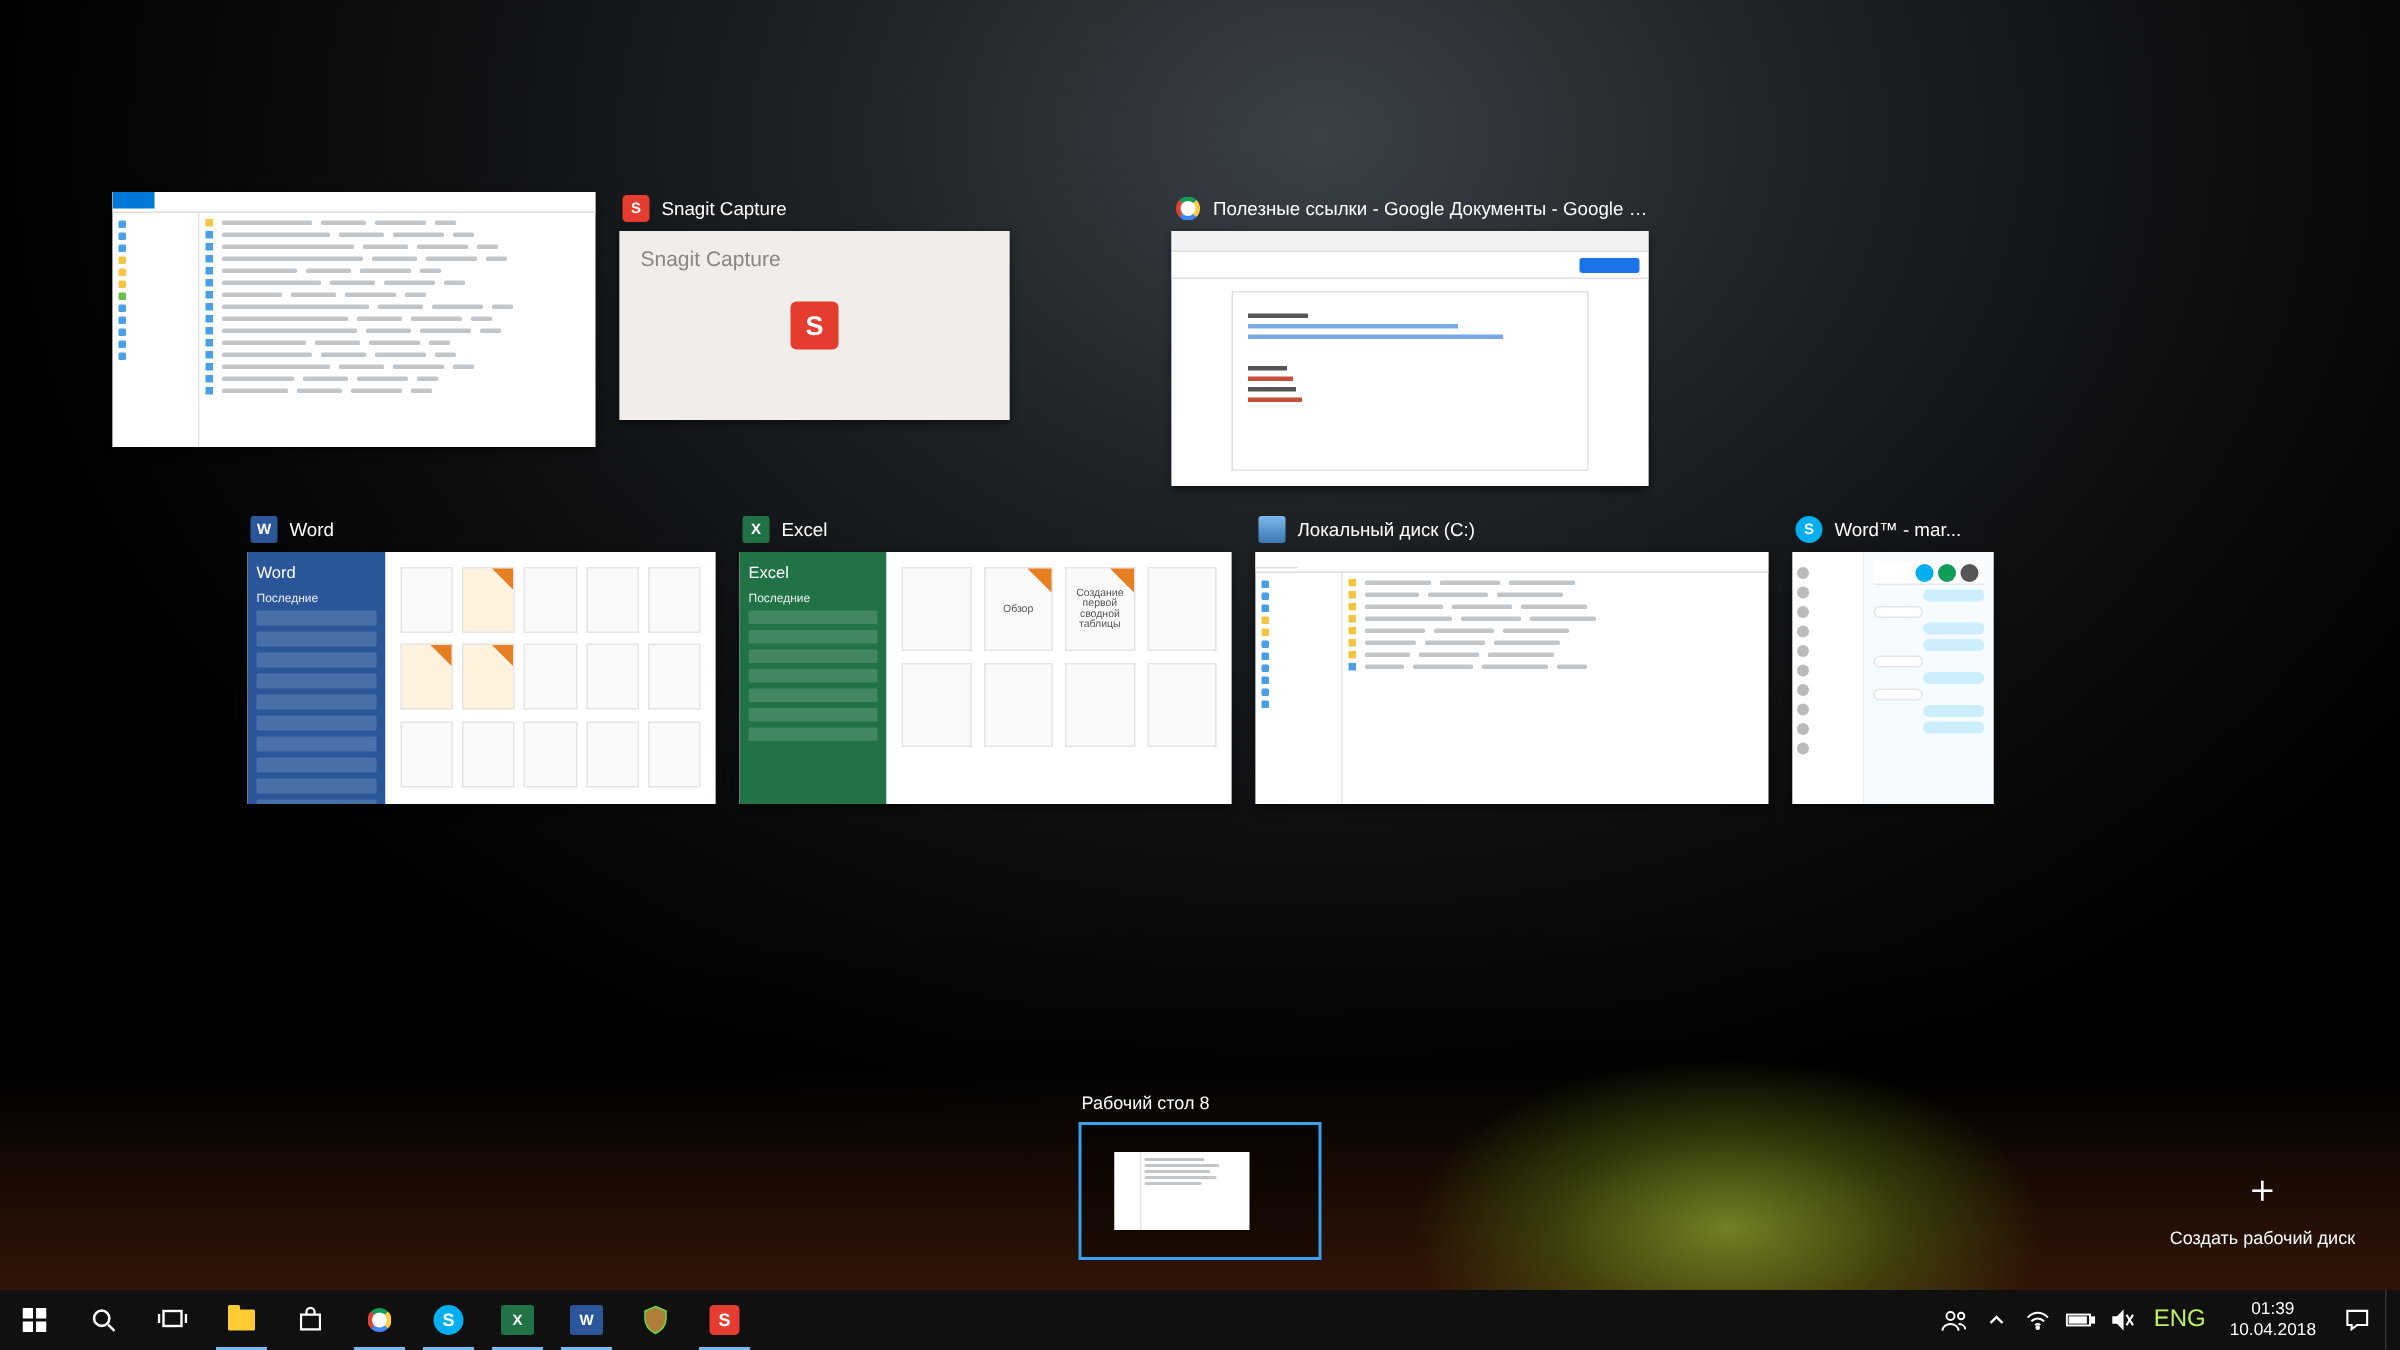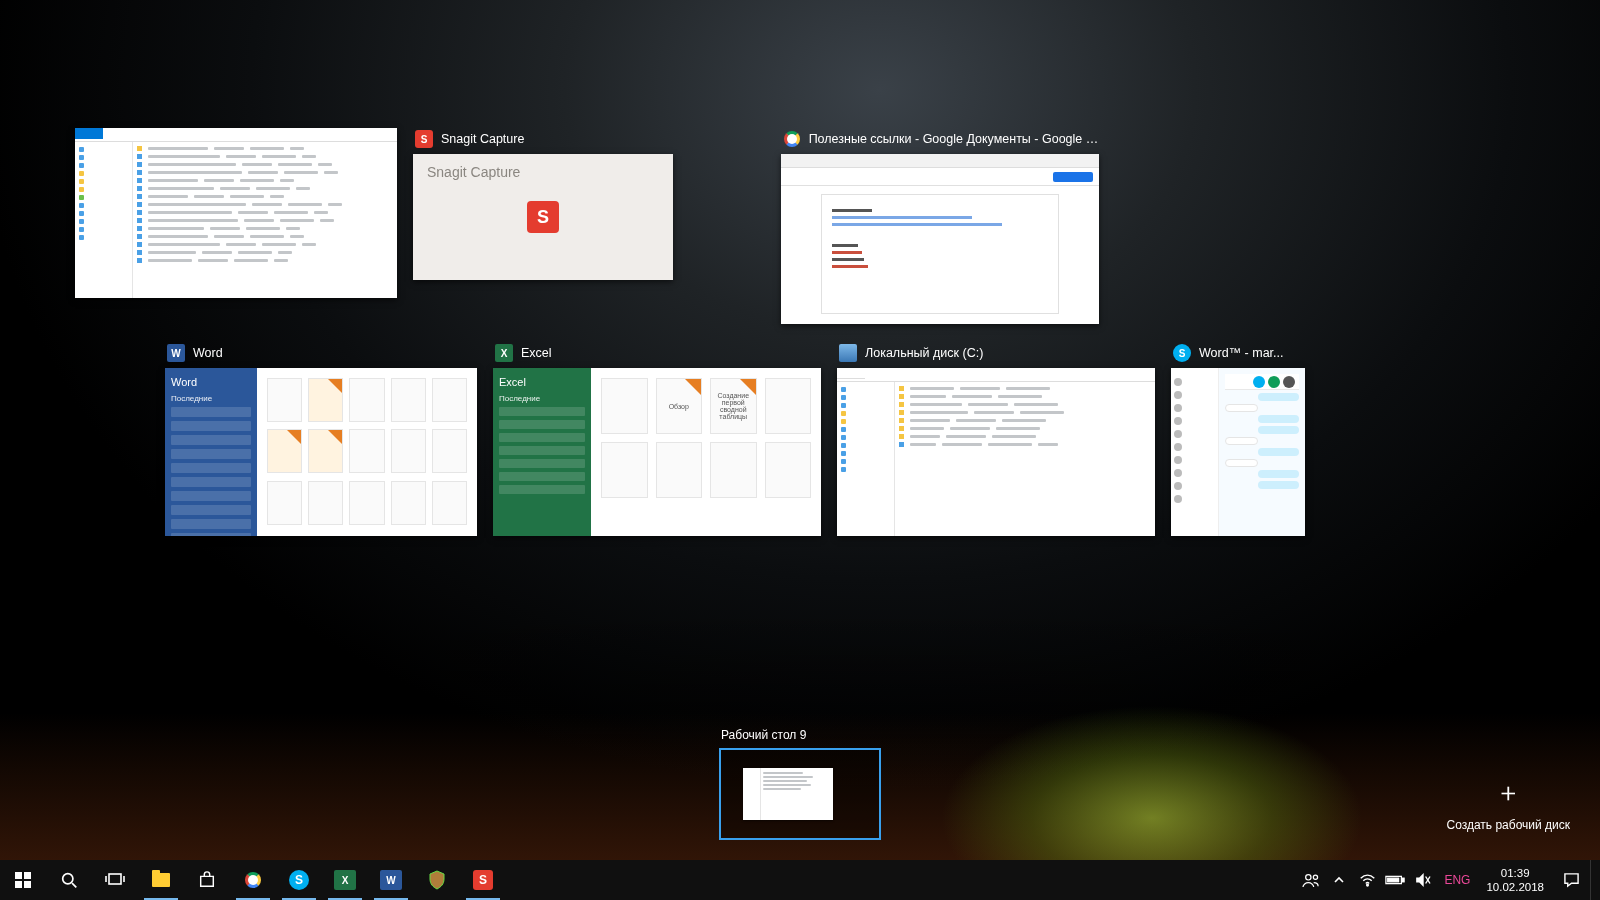--- a/index.html
+++ b/index.html
@@ -112,21 +112,21 @@
 
   
   .taskbar { position:absolute; left:0; right:0; bottom:0; height:40px; background:#101010; display:flex; align-items:center; }
   .tb-left { display:flex; align-items:center; height:100%; }
   .tb-btn { width:46px; height:100%; display:flex; align-items:center; justify-content:center; color:#fff; position:relative; }
   .tb-btn.running::after { content:""; position:absolute; bottom:0; left:6px; right:6px; height:2px; background:#76b9ed; }
   .tb-spacer { flex:1; }
   .tb-right { display:flex; align-items:center; height:100%; gap:2px; padding-right:4px; }
   .tray { width:26px; height:100%; display:flex; align-items:center; justify-content:center; color:#fff; font-size:13px; }
   .clock { color:#fff; font-size:11.5px; text-align:center; line-height:1.25; padding:0 8px; }
-  .lang { color:#ec4899; font-size:12px; padding:0 6px; }
+  .lang { color:#bef264; font-size:16px; padding:0 6px; }
 
   
   svg { display:block; }
 </style>
 </head>
 <body>
 
 <div class="landscape"></div>
 
 <div class="task-area">
@@ -417,21 +417,21 @@
             <div class="tile"></div>
             <div class="tile"></div>
               <div class="tile"></div>
               <div class="tile"></div>
               <div class="tile"></div>
           </div>
         </div>
       </div>
     </div>
 
-    <div class="win" style="width:318px">
+    <div class="win" style="width:342px">
       <div class="win-head">
         <span class="icon">
             <span class="chip chip-disk"></span>
           </span>
         <span class="title">Локальный диск (C:)</span>
       </div>
       <div class="thumb" style="height:168px">
         <div class="thumb-inner explorer">
           <div class="exp-top"></div>
             <div class="exp-ribbon" style="background:#fff;border-bottom:1px solid #ddd"></div>
@@ -583,21 +583,21 @@
               <div class="msg"></div>
           </div>
         </div>
       </div>
     </div>
   </div>
 </div>
 
 <div class="vd-strip">
   <div class="vd active">
-    <div class="label">Рабочий стол 9</div>
+    <div class="label">Рабочий стол 8</div>
     <div class="body">
       <div class="mini" style="left:22px; top:18px; width:90px; height:52px;">
         <div style="position:absolute;inset:0;" class="explorer">
           <div class="exp-side" style="width:18px;padding:2px"></div>
           <div class="exp-main" style="padding:2px">
             <div class="exp-row" style="height:3px">
                 <span class="bar" style="width:40px;height:2px"></span>
               </div>
             <div class="exp-row" style="height:3px">
                 <span class="bar" style="width:50px;height:2px"></span>
@@ -709,21 +709,21 @@
     <div class="tray">
       <svg width="16" height="14" viewBox="0 0 18 16" fill="none" stroke="#fff" stroke-width="1.6">
           <path d="M2 6h3l4-4v12l-4-4H2z" fill="#fff"></path>
           <line x1="12" y1="4" x2="17" y2="12"></line>
           <line x1="17" y1="4" x2="12" y2="12"></line>
         </svg>
     </div>
     <div class="lang">ENG</div>
     <div class="clock">
       <div>01:39</div>
-      <div>10.02.2018</div>
+      <div>10.04.2018</div>
     </div>
     <div class="tray" style="width:34px">
       <svg width="17" height="16" viewBox="0 0 18 17" fill="none" stroke="#fff" stroke-width="1.5">
           <path d="M2 2h14v10H9l-4 3v-3H2z"></path>
         </svg>
     </div>
     <div style="width:6px;height:100%;border-left:1px solid #333"></div>
   </div>
 </div>
 

